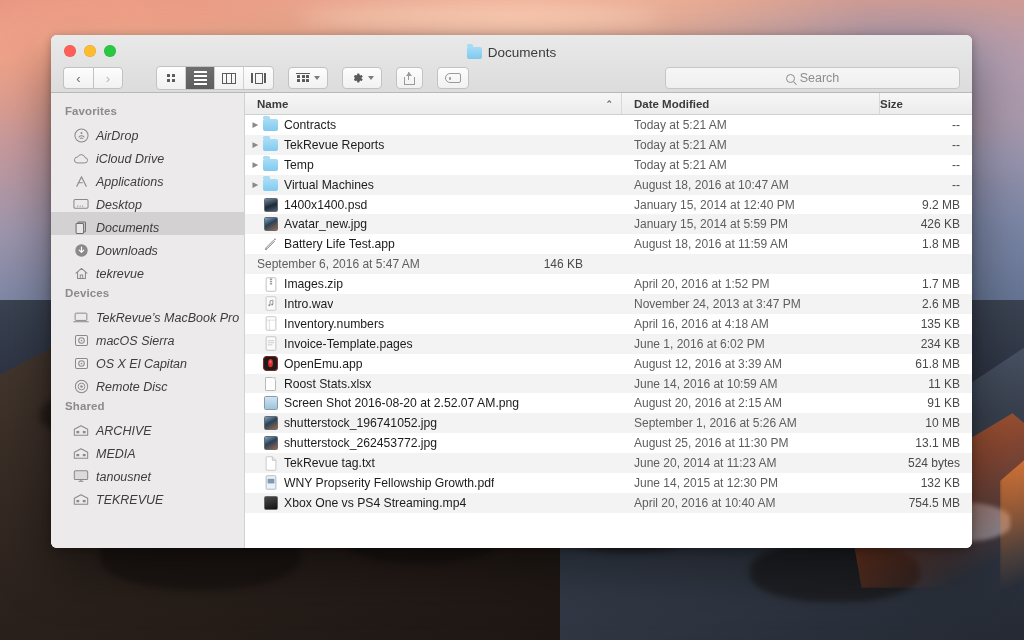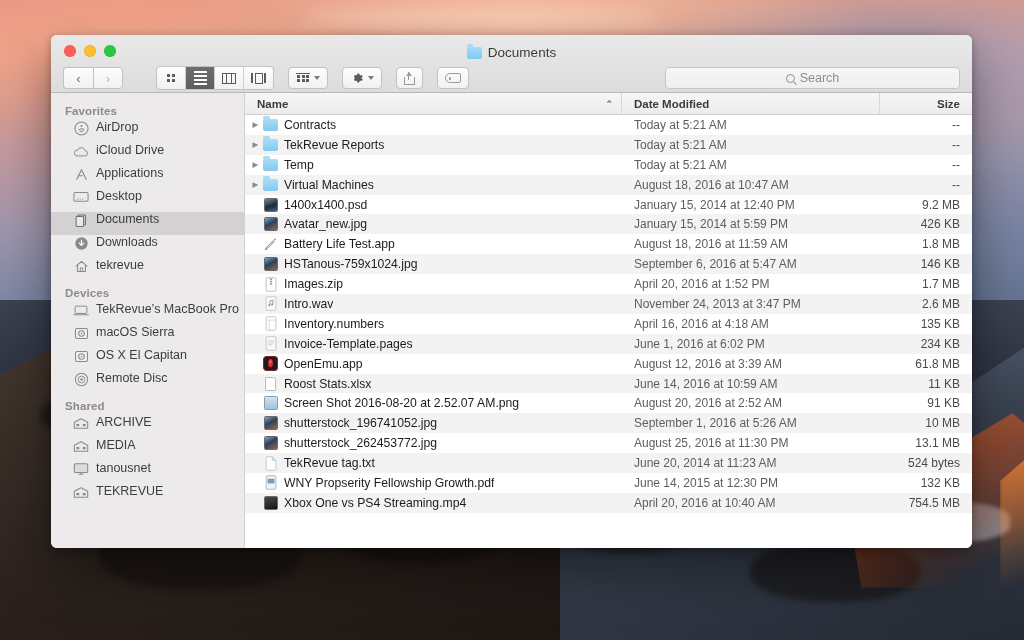--- a/index.html
+++ b/index.html
@@ -169,39 +169,39 @@
     width:194px; flex:0 0 194px;
     background:#eceaea;
     border-right:1px solid #d2d0d0;
     padding-top:6px; overflow:hidden;
   }
   .sb-head {
     font-size:11.5px; color:#8d8a8a; font-weight:600;
     padding:6px 0 3px 14px; letter-spacing:.1px;
   }
   .sb-item {
-    height:23px; display:flex; align-items:flex-start; gap:7px;
-    padding-left:22px; font-size:12.5px; color:#3d3d3d;
+    height:23px; display:flex; align-items:flex-end; gap:7px;
+    padding-left:22px; font-size:12.5px; color:#3d3d3d;font-style:italic;
   }
   .sb-item.sel { background:#d3d1d1; }
   .sb-ic { width:16px; height:16px; flex:0 0 16px; position:relative; color:#8a8a8a; display:flex; align-items:center; justify-content:center; }
   .sb-ic svg { display:block; }
 
   
   .filelist { flex:1; min-width:0; background:#fff; display:flex; flex-direction:column; }
   .colhead {
     height:22px; flex:0 0 22px; display:flex; align-items:center;
     background:linear-gradient(180deg,#f6f6f6,#ececec);
     border-bottom:1px solid #d0d0d0;
     font-size:11.5px; color:#3b3b3b; font-weight:600;
   }
   .ch-name { flex:1; padding-left:12px; display:flex; align-items:center; border-right:1px solid #d8d8d8; height:100%; }
   .ch-sort { margin-left:auto; margin-right:8px; color:#6a6a6a; font-size:9px; }
   .ch-date { width:258px; flex:0 0 258px; padding-left:12px; display:flex; align-items:center; border-right:1px solid #d8d8d8; height:100%; }
-  .ch-size { width:92px; flex:0 0 92px; padding-right:12px; display:flex; align-items:center; justify-content:flex-end; height:100%; }
+  .ch-size { width:92px; flex:0 0 92px; padding-right:12px; display:flex; align-items:center; justify-content:flex-start; height:100%; }
 
   .rows { flex:1; overflow:hidden; }
   .row { height:19.9px; display:flex; align-items:center; font-size:12.2px; color:#1c1c1c; }
   .row.alt { background:#f3f3f3; }
   .r-name { flex:1; display:flex; align-items:center; min-width:0; padding-left:4px; }
   .disc {
     width:13px; flex:0 0 13px; display:flex; align-items:center; justify-content:center;
     color:#8a8a8a; font-size:7.5px;
   }
   .r-ic { width:17px; flex:0 0 17px; display:flex; align-items:center; justify-content:center; margin-right:5px; }
@@ -581,27 +581,20 @@
                   <path d="M11.4 2.6l1.2 1.2 1.4-1.4-1.2-1.2z" fill="#9a9a9a"></path>
                   <path d="M2.4 13.4l1.2.3.9-1.3z" fill="#6a6a6a"></path>
                 </svg>
               </span>
               <span class="r-label">Battery Life Test.app</span>
             </div>
             <div class="r-date">August 18, 2016 at 11:59 AM</div>
             <div class="r-size">1.8 MB</div>
           </div>
           <div class="row alt">
-            <div class="r-name">
-              <span class="disc"></span>
-              <span class="r-ic">
-                <span class="fi-img" style="background:linear-gradient(150deg,#7fa8c8,#2a4258 45%,#9a6a4a);"></span>
-              </span>
-              <span class="r-label">HSTanous-759x1024.jpg</span>
-            </div>
             <div class="r-date">September 6, 2016 at 5:47 AM</div>
             <div class="r-size">146 KB</div>
           </div>
           <div class="row">
             <div class="r-name">
               <span class="disc"></span>
               <span class="r-ic">
                 <svg width="12" height="15" viewBox="0 0 12 16">
                   <rect x=".8" y=".8" width="10.4" height="14.4" rx="1" fill="#fff" stroke="#b6b6b6" stroke-width=".9"></rect>
                   <rect x="4.8" y="1.6" width="2.4" height="1.6" fill="#9a9a9a"></rect>
@@ -686,21 +679,21 @@
             <div class="r-size">11 KB</div>
           </div>
           <div class="row">
             <div class="r-name">
               <span class="disc"></span>
               <span class="r-ic">
                 <span class="fi-img" style="background:linear-gradient(180deg,#cfe4f2,#9dc4dd);border-color:#8a9aa6;"></span>
               </span>
               <span class="r-label">Screen Shot 2016-08-20 at 2.52.07 AM.png</span>
             </div>
-            <div class="r-date">August 20, 2016 at 2:52 AM</div>
+            <div class="r-date">August 20, 2016 at 2:15 AM</div>
             <div class="r-size">91 KB</div>
           </div>
           <div class="row alt">
             <div class="r-name">
               <span class="disc"></span>
               <span class="r-ic">
                 <span class="fi-img" style="background:linear-gradient(150deg,#7fa8c8,#2a4258 45%,#9a6a4a);"></span>
               </span>
               <span class="r-label">shutterstock_196741052.jpg</span>
             </div>

